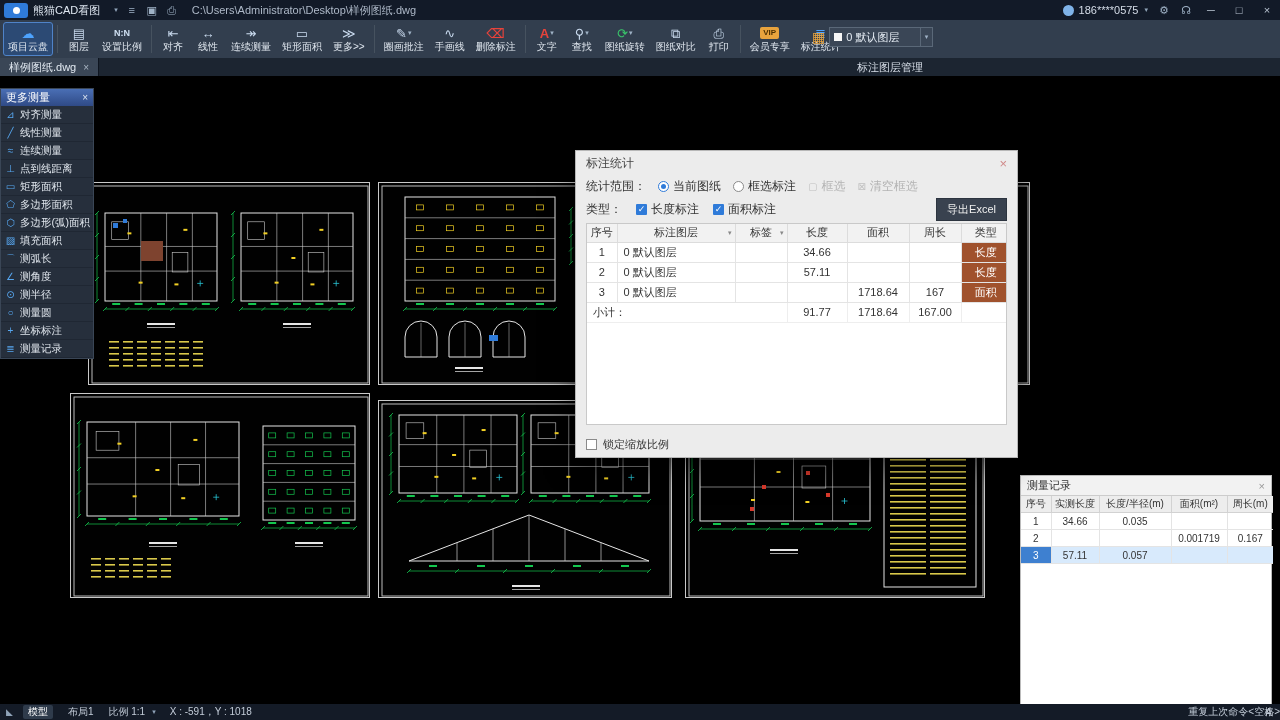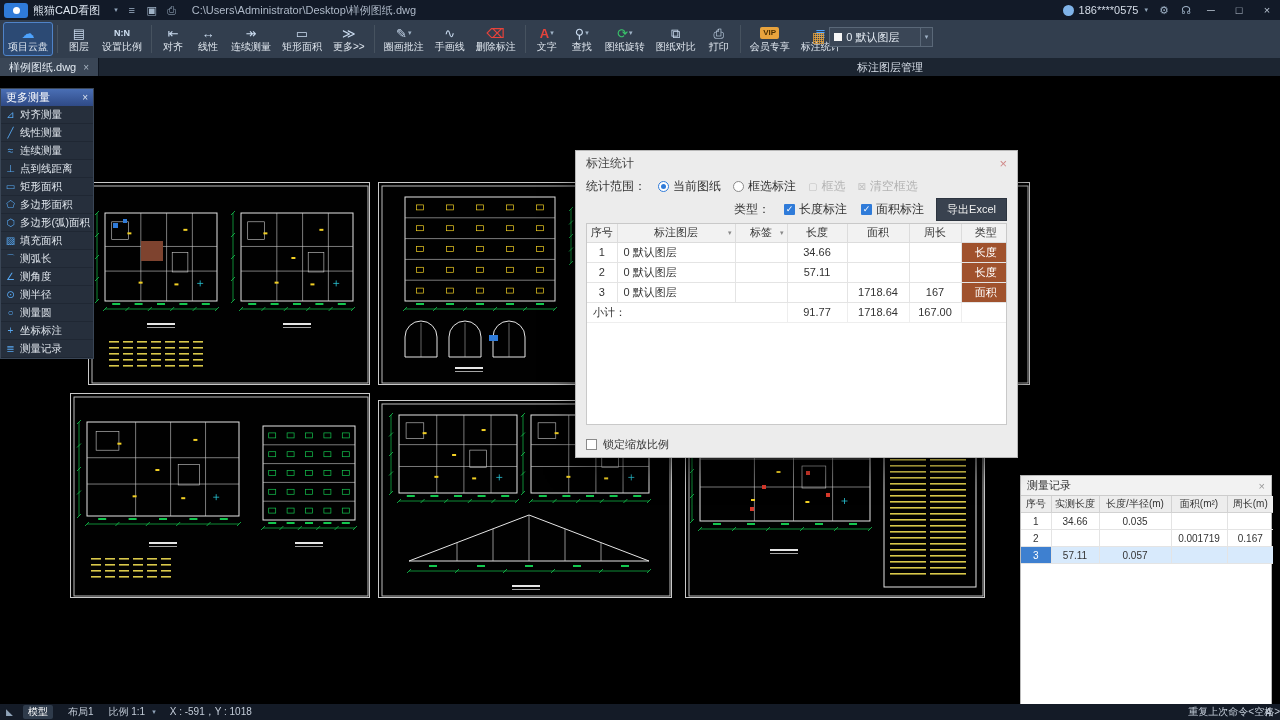--- a/index.html
+++ b/index.html
@@ -66,21 +66,21 @@
     font-size:10.5px;border-bottom:1px solid #1f2733;white-space:nowrap;}
   .mic{color:#57a7f0;font-size:10px;width:11px;text-align:center;flex:0 0 11px;}
 
   
   .dialog{position:absolute;left:575px;top:150px;width:443px;height:308px;background:#ececec;
     border:1px solid #b7b7b7;box-shadow:0 8px 26px rgba(0,0,0,.55);z-index:20;color:#333;font-size:12px;}
   .dlg-title{height:24px;display:flex;align-items:center;justify-content:space-between;padding:0 10px;color:#444;}
   .dlg-close{color:#d08a8a;font-size:13px;}
   .dlg-body{padding:0 10px;position:relative;height:284px;}
   .drow{display:flex;align-items:center;gap:12px;height:22px;}
-  .drow2{height:24px;justify-content:flex-end;}
+  .drow2{height:24px;justify-content:space-between;}
   .drow2 .leftgrp{display:flex;align-items:center;gap:14px;}
   .dlabel{color:#333;}
   .opt{display:inline-flex;align-items:center;gap:4px;}
   .rd{width:11px;height:11px;border:1px solid #8a8a8a;border-radius:50%;background:#fff;position:relative;display:inline-block;}
   .rd.on{border-color:#2f7bd9;}
   .rd.on::after{content:"";position:absolute;left:2px;top:2px;width:5px;height:5px;border-radius:50%;background:#2f7bd9;}
   .dis{color:#b3b3b3;}
   .dico{color:#c0c0c0;font-size:10px;}
   .cb{width:11px;height:11px;background:#2f7bd9;color:#fff;font-size:9px;line-height:11px;text-align:center;border-radius:1px;display:inline-block;}
   .export-btn{background:#39424f;border:1px solid #2c343f;color:#efefef;font-size:11px;

